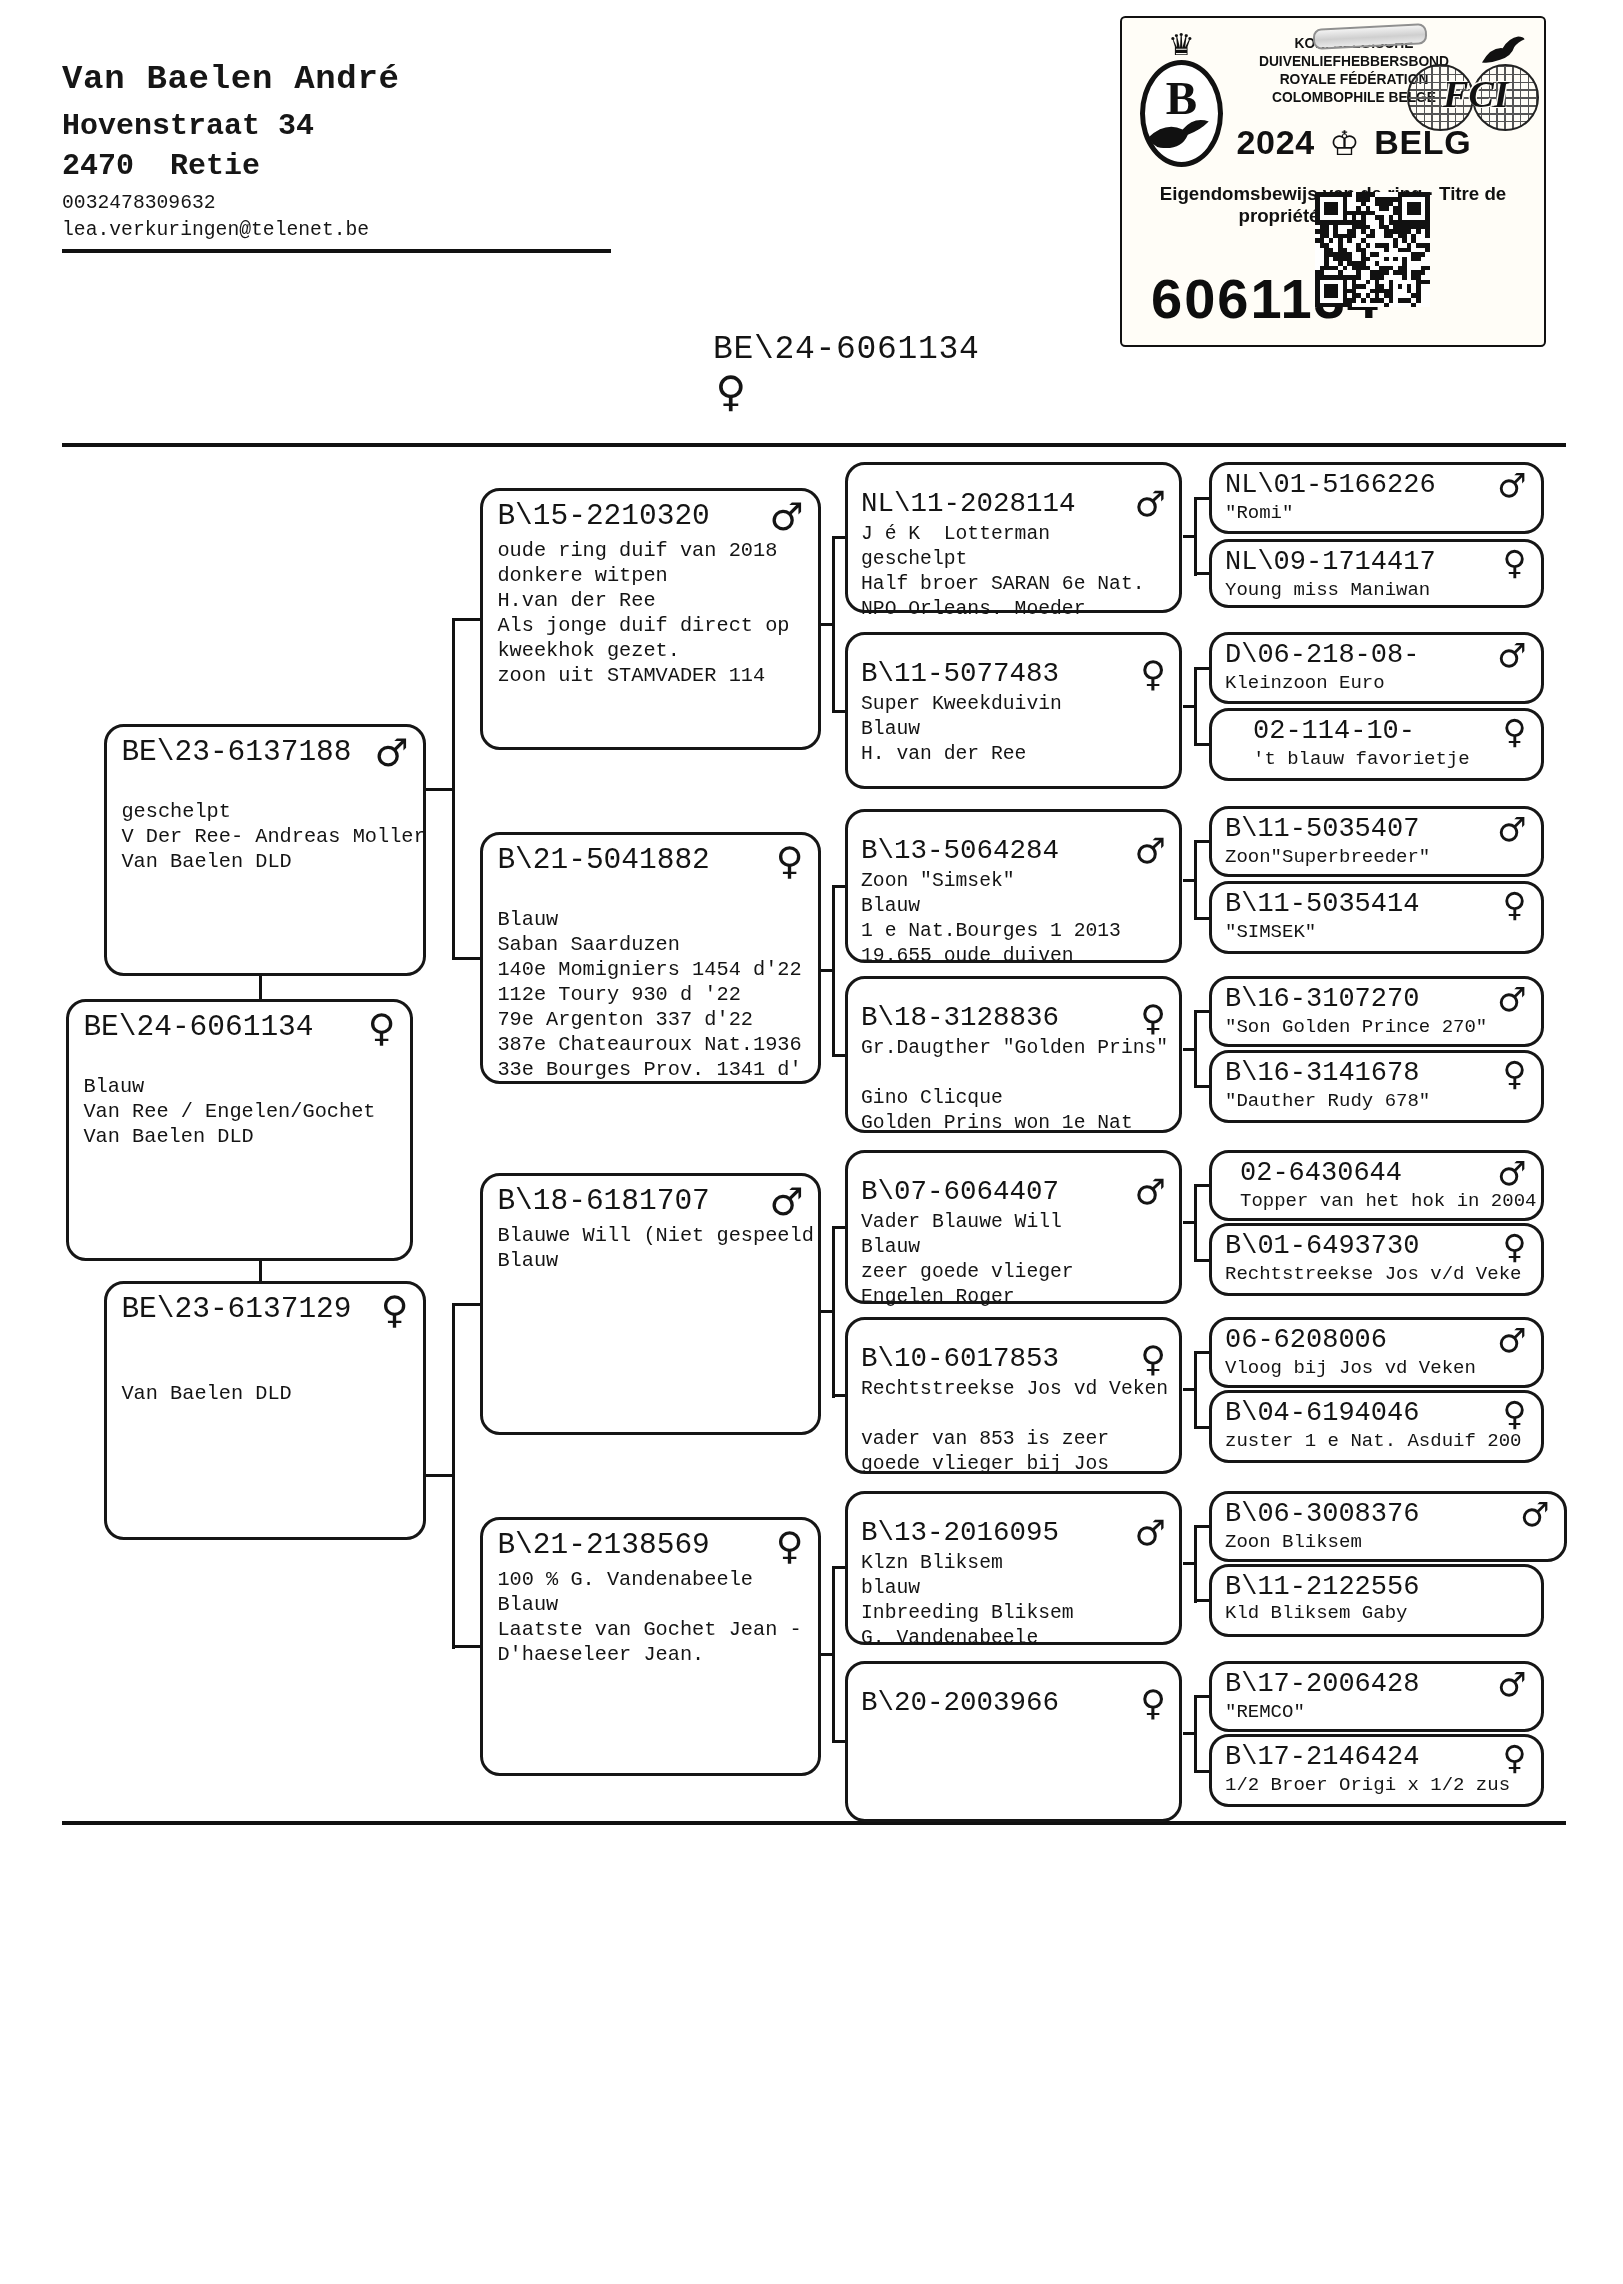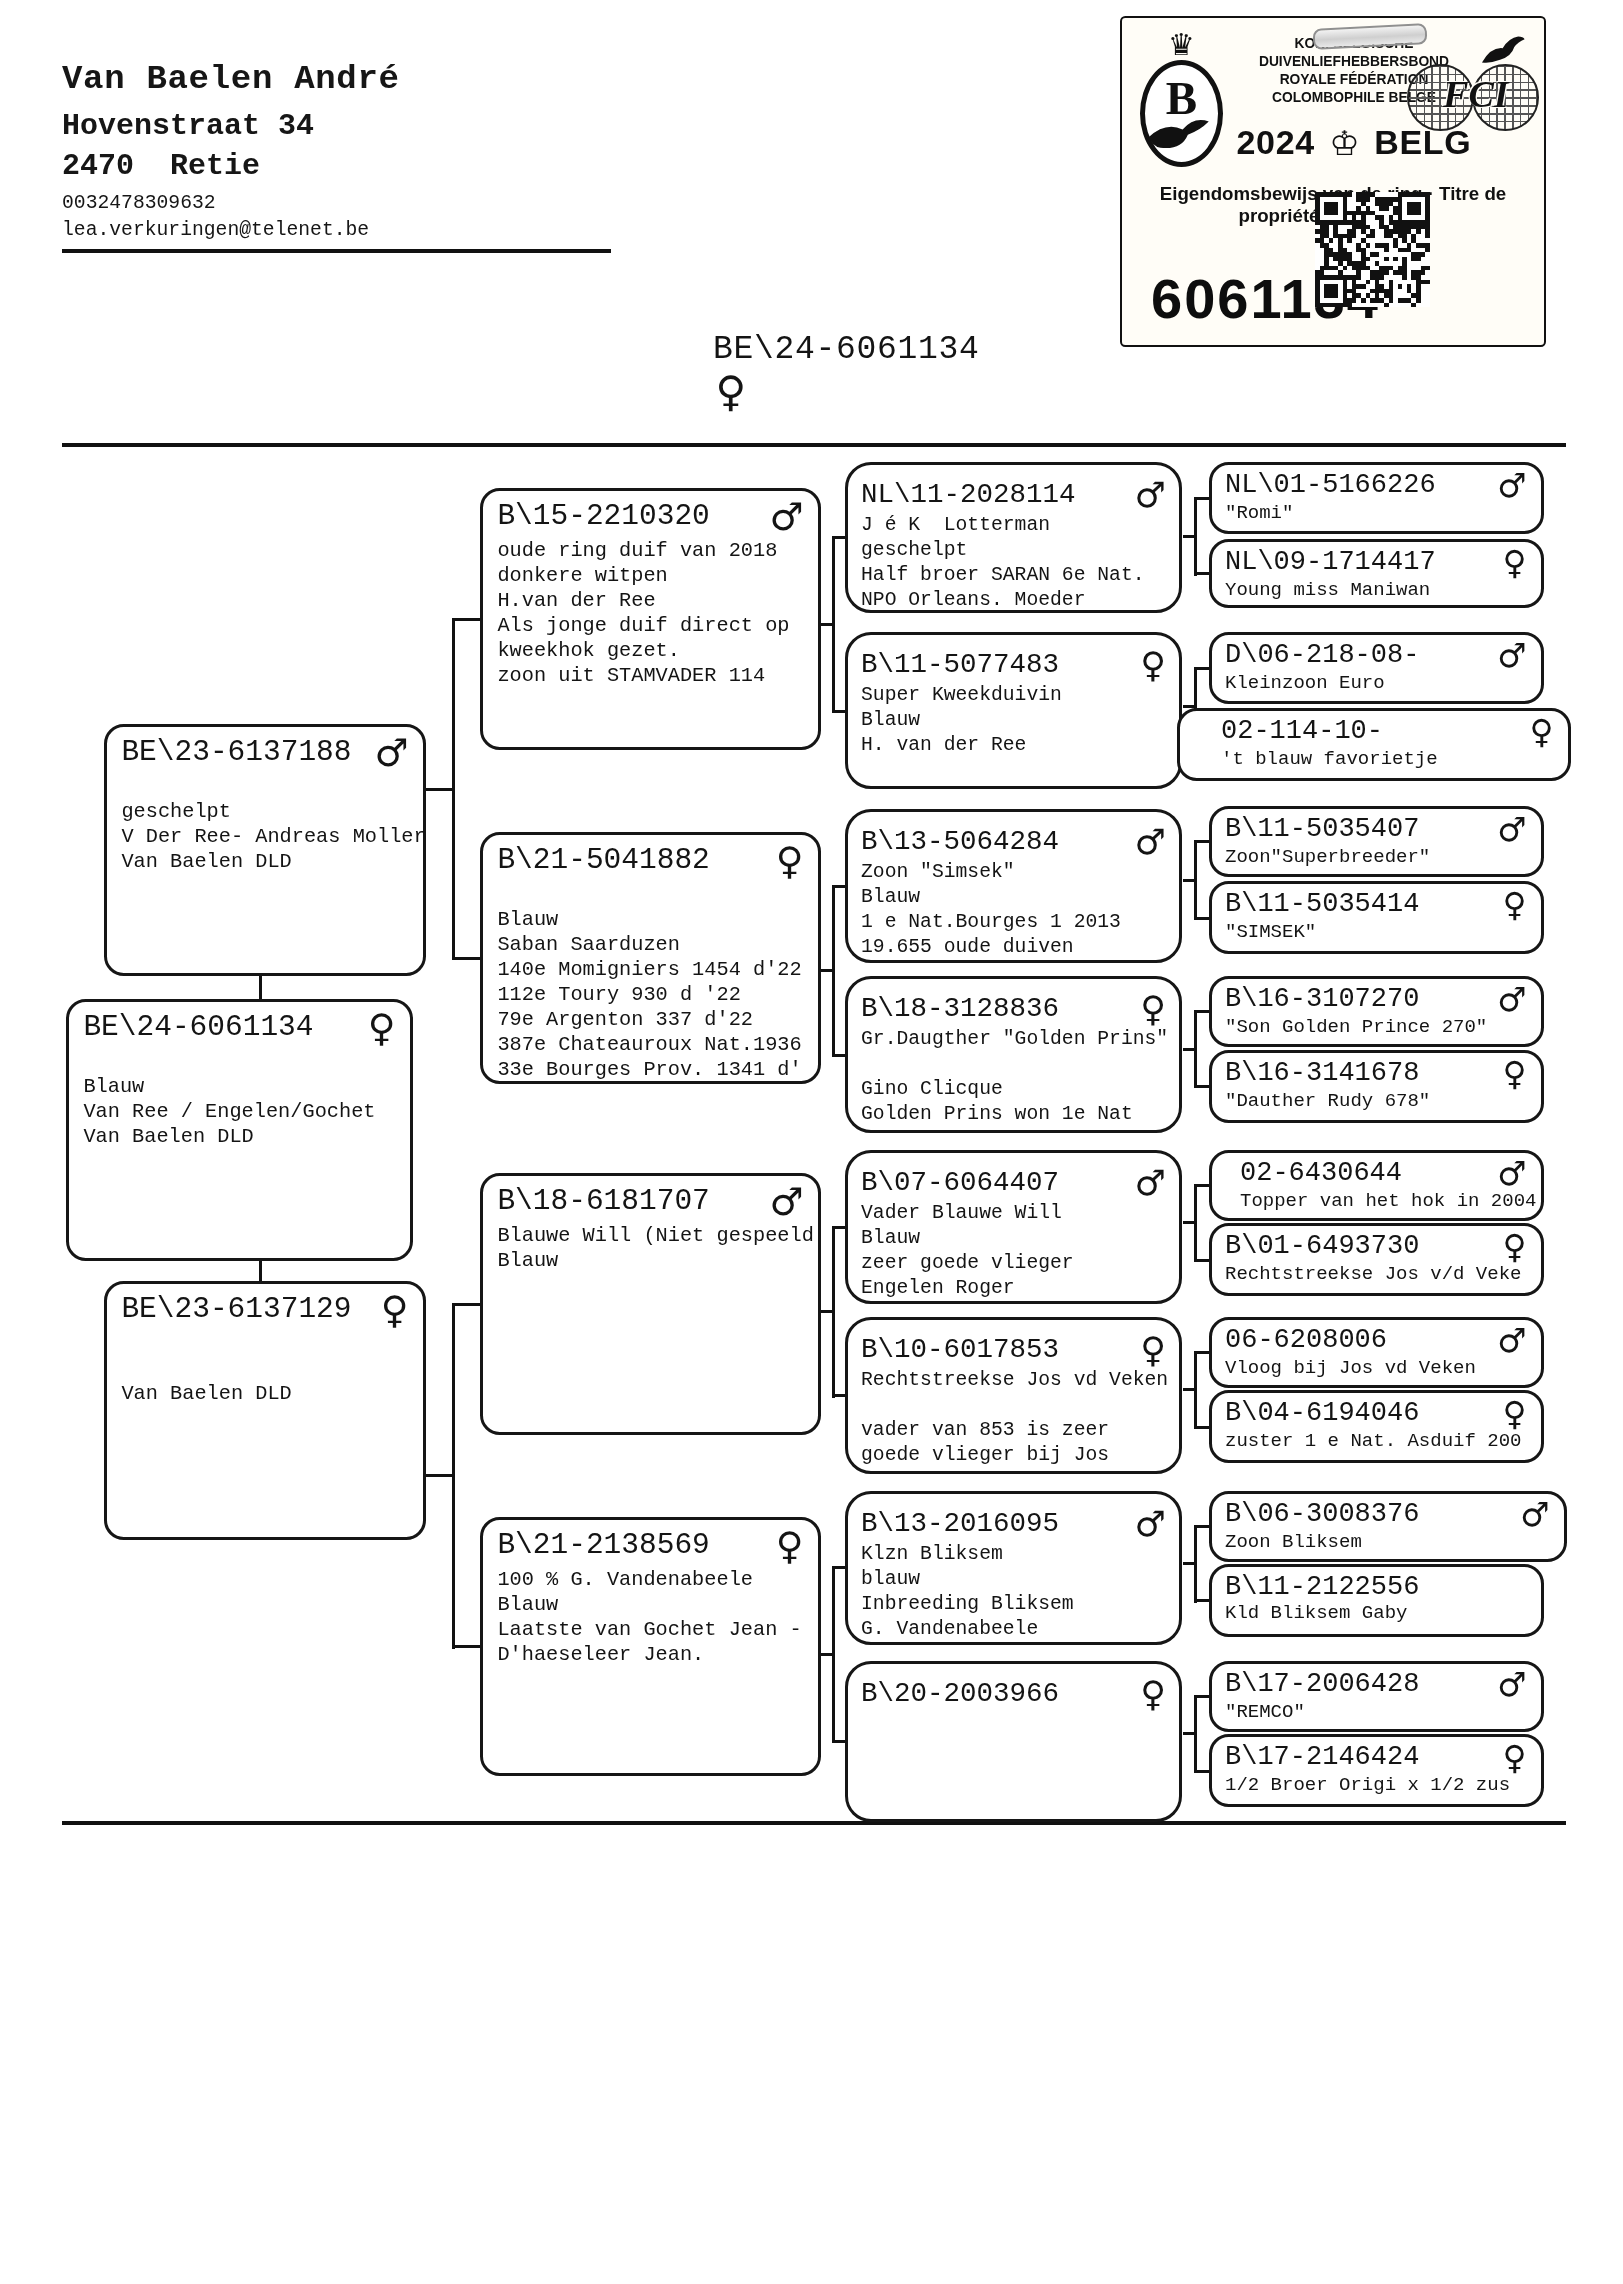--- a/index.html
+++ b/index.html
@@ -49,21 +49,21 @@
   .subject-sex{font-family:"DejaVu Sans",sans-serif;font-weight:700;font-size:42px;line-height:39px;margin-top:3.9px;margin-left:2.6px;}
 
   
   .rule{position:absolute;left:62px;width:1504px;height:3.9px;background:#111;}
   .rule-top{top:443px;}
   .rule-bottom{top:1821px;}
 
   
   .pbox{position:absolute;background:#fff;border:3.3px solid #161616;border-radius:19.7px;box-sizing:border-box;font-family:"Liberation Mono",monospace;color:#141414;z-index:2;}
   .pbox.lg{padding:7.9px 14.4px;}
-  .pbox.md{padding:14px 13px;border-radius:26px;}
+  .pbox.md{padding:23px 13px;}
   .pbox.sm{padding:5.2px 13px;}
   .pbox-head{display:flex;justify-content:space-between;align-items:flex-start;}
   .ring{white-space:pre;}
   .lg .ring{font-size:29.5px;line-height:34px;}
   .md .ring{font-size:27.5px;line-height:31px;}
   .sm .ring{font-size:27px;line-height:30px;}
   .sex{font-family:"DejaVu Sans",sans-serif;font-weight:700;line-height:1;}
   .lg .sex{font-size:38px;margin-top:-1.3px;}
   .md .sex{font-size:35px;margin-top:-1.3px;}
   .sm .sex{font-size:33px;margin-top:-1.3px;margin-right:1.3px;}
@@ -952,21 +952,21 @@
       </div>
       <div class="pbox sm" style="left: 1209px; top: 632px; width: 335px; height: 72px;">
         <div class="pbox-head">
           <span class="ring">D\06-218-08-</span>
           <span class="sex">♂</span>
         </div>
         <div class="pbox-lines">
           <div class="pline">Kleinzoon Euro</div>
         </div>
       </div>
-      <div class="pbox sm" style="left: 1177px; top: 708px; width: 394px; height: 73px; padding-left: 41px;">
+      <div class="pbox sm" style="left: 1209px; top: 708px; width: 335px; height: 73px; padding-left: 41px;">
         <div class="pbox-head">
           <span class="ring">02-114-10-</span>
           <span class="sex">♀</span>
         </div>
         <div class="pbox-lines">
           <div class="pline">'t blauw favorietje</div>
         </div>
       </div>
       <div class="pbox sm" style="left: 1209px; top: 806px; width: 335px; height: 71px;">
         <div class="pbox-head">

